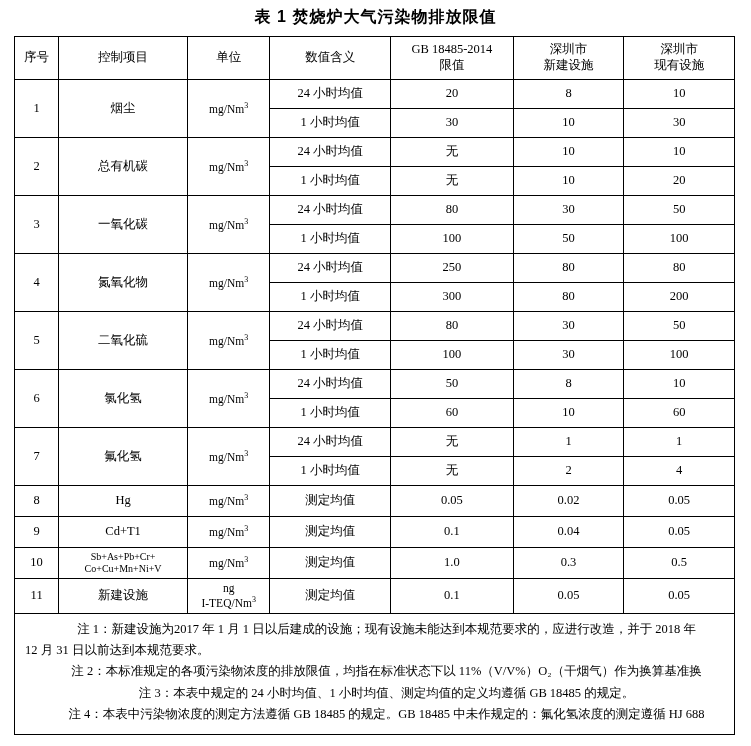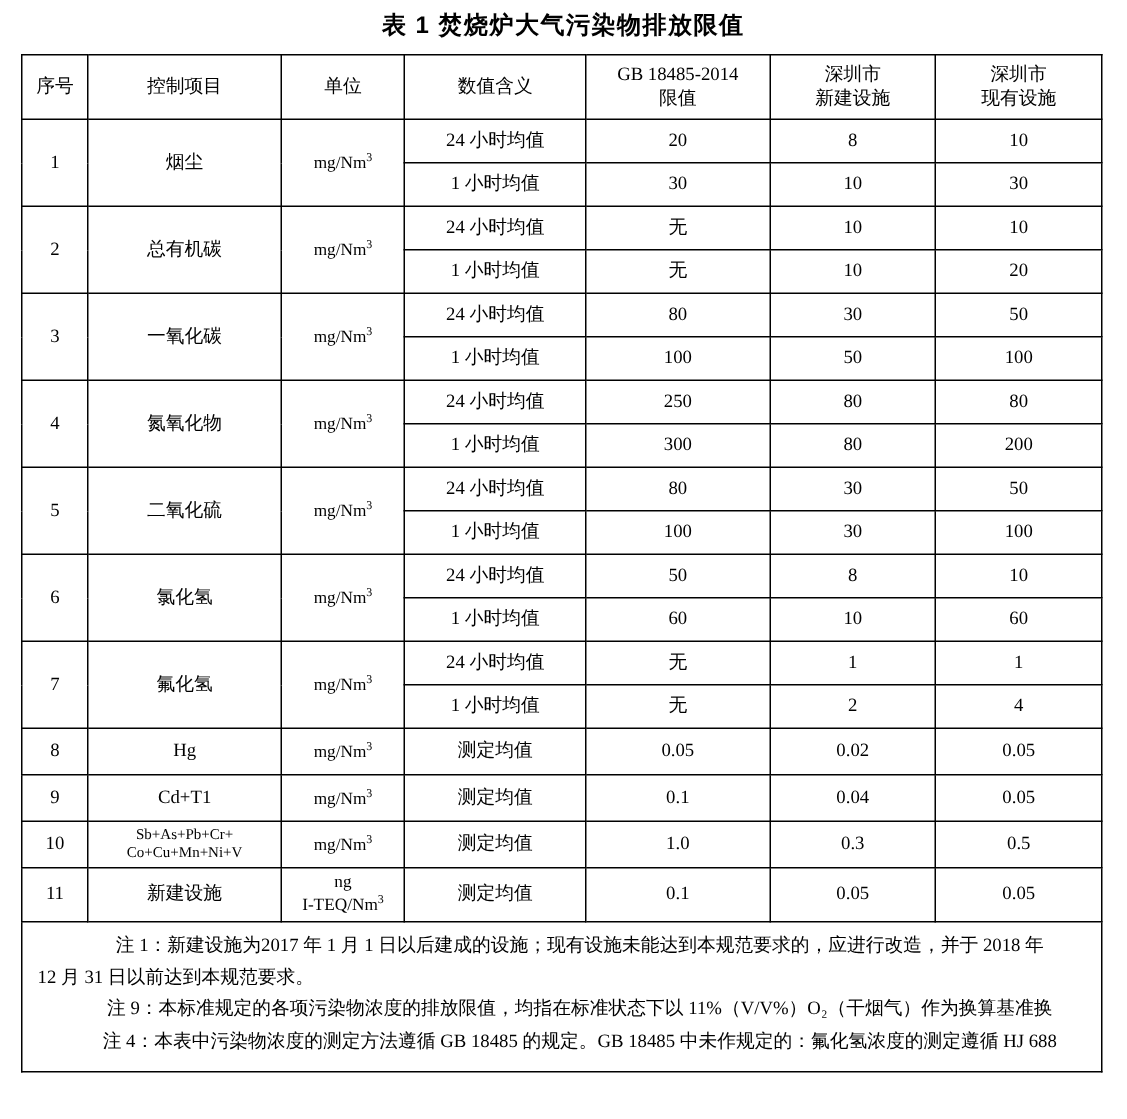--- a/index.html
+++ b/index.html
@@ -264,17 +264,18 @@
           <td>0.1</td>
           <td>0.05</td>
           <td>0.05</td>
         </tr>
       </tbody>
   </table>
 
   <div class="notes" id="notes-block">
       <p class="note-p indent"><span>注 1：</span><span>新建设施为2017 年 1 月 1 日以后建成的设施；现有设施未能达到本规范要求的，应进行改造，并于 2018 年</span></p>
       <p class="note-cont">12 月 31 日以前达到本规范要求。</p>
-      <p class="note-p indent"><span>注 9：</span><span>本标准规定的各项污染物浓度的排放限值，均指在标准状态下以 11%（V/V%）O₂（干烟气）作为换算基准换</span></p>
+      <p class="note-p indent"><span>注 2：</span><span>本标准规定的各项污染物浓度的排放限值，均指在标准状态下以 11%（V/V%）O₂（干烟气）作为换算基准换</span></p>
+      <p class="note-p indent"><span>注 3：</span><span>本表中规定的 24 小时均值、1 小时均值、测定均值的定义均遵循 GB 18485 的规定。</span></p>
       <p class="note-p indent"><span>注 4：</span><span>本表中污染物浓度的测定方法遵循 GB 18485 的规定。GB 18485 中未作规定的：氟化氢浓度的测定遵循 HJ 688</span></p>
     </div>
 
 </div>
 
 </body></html>

